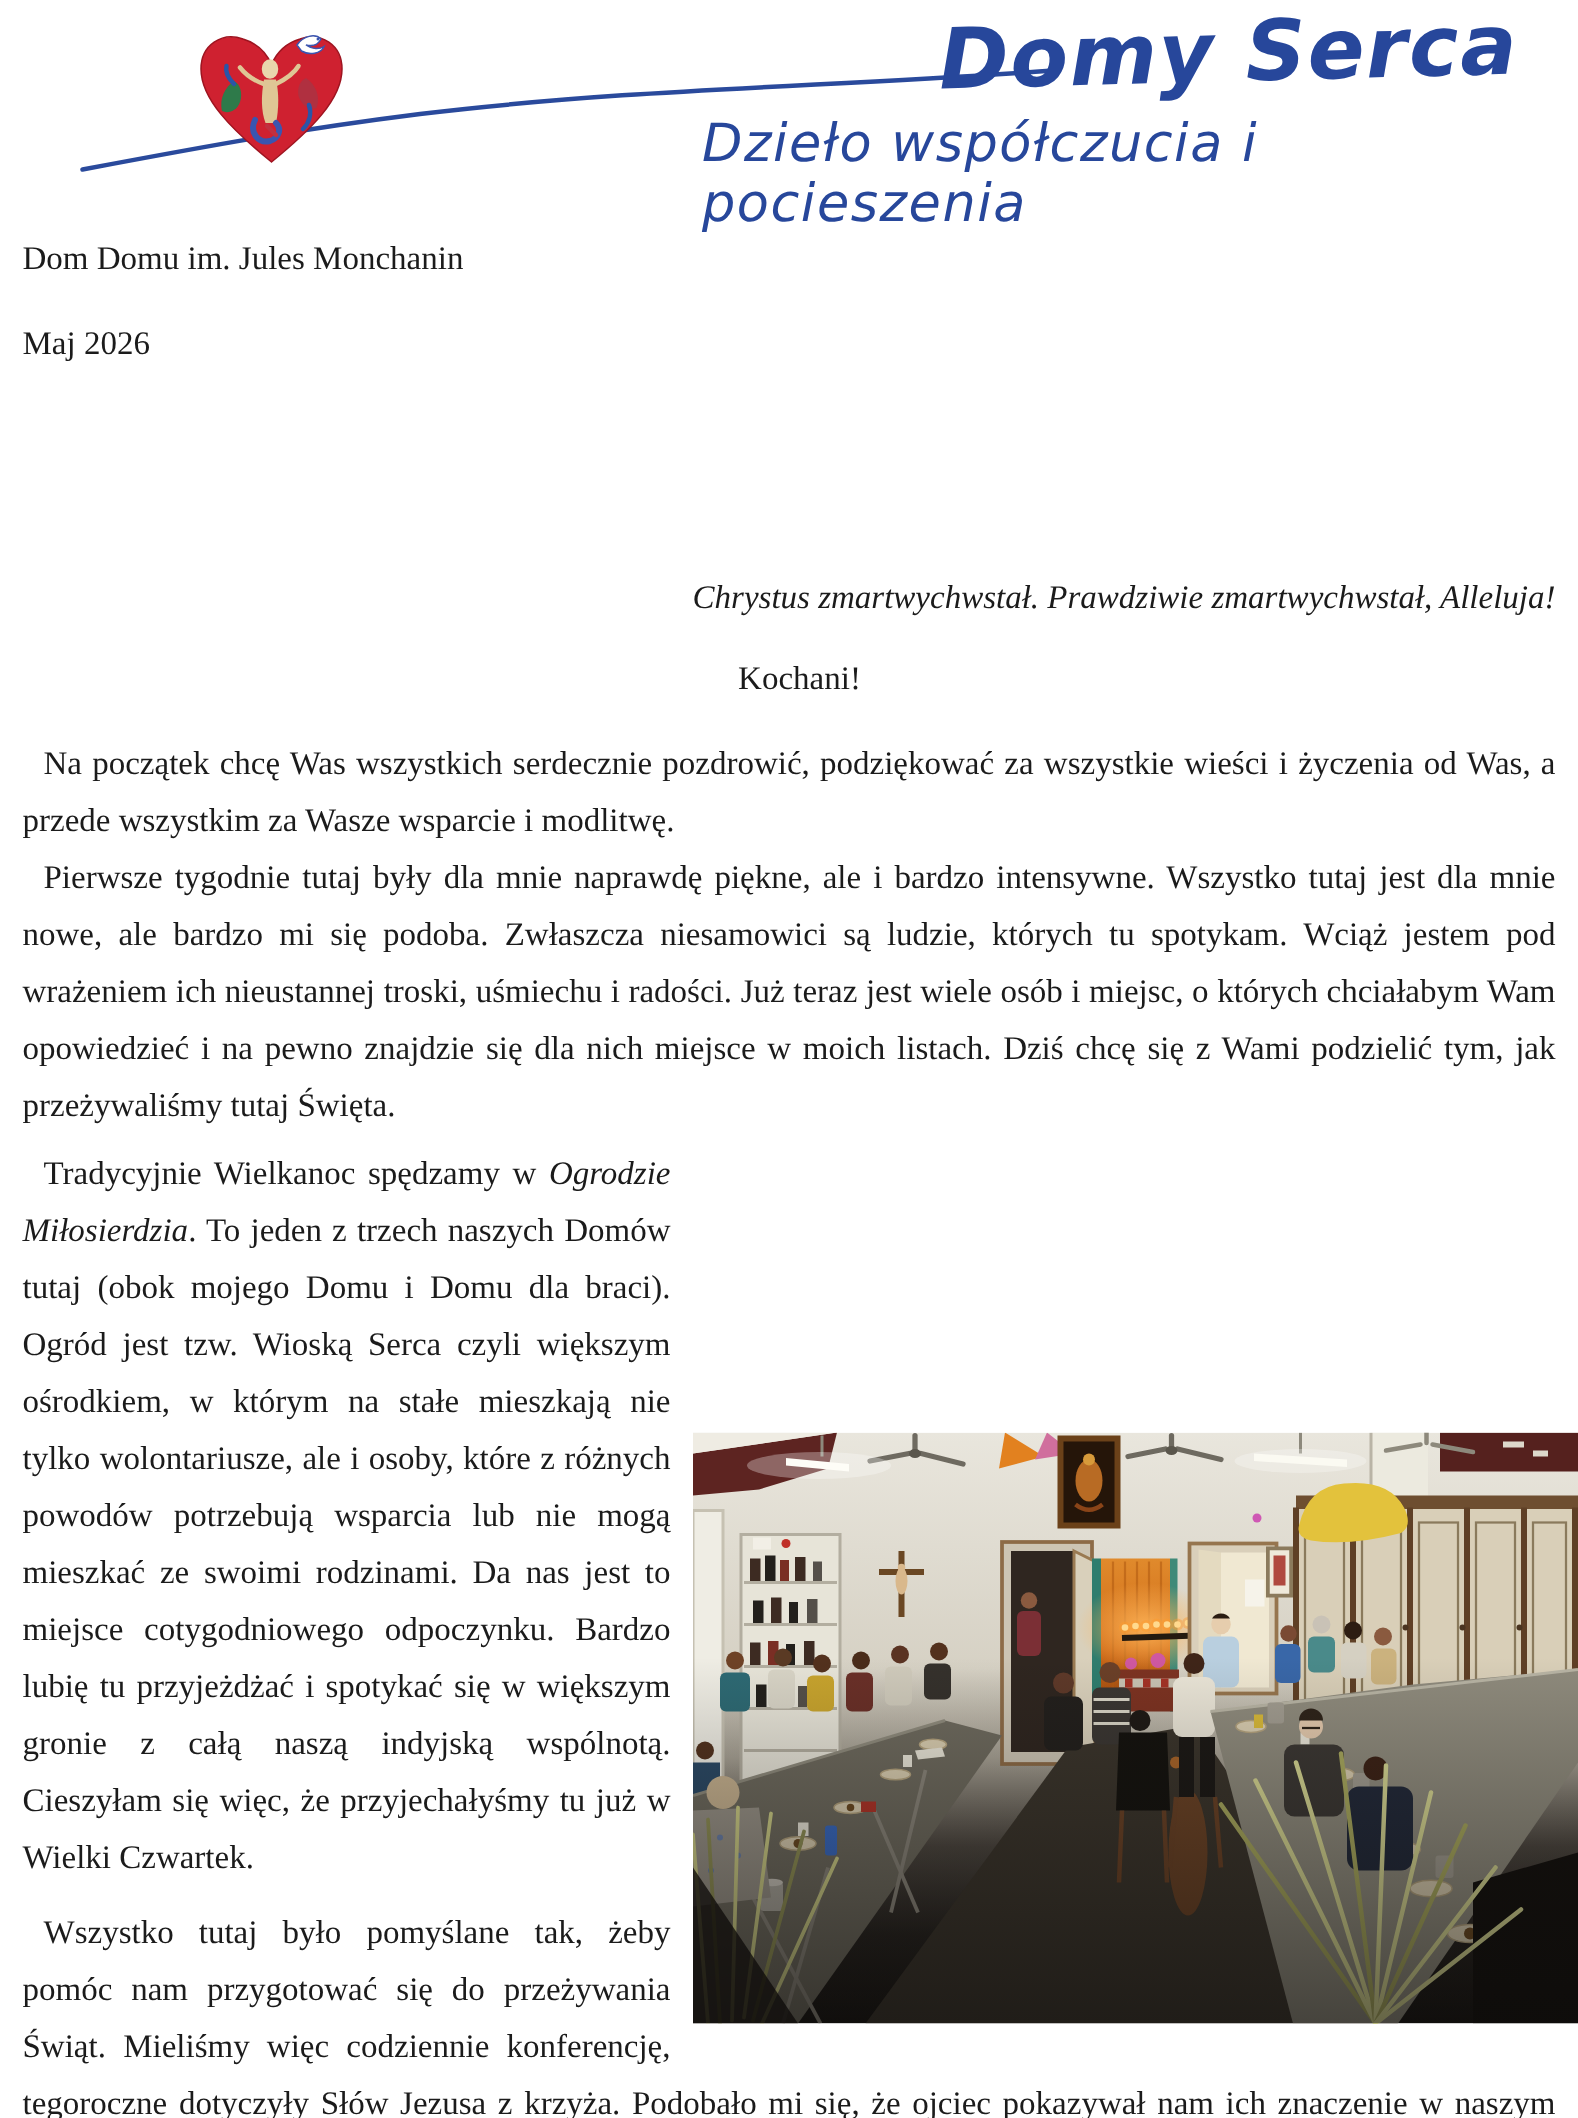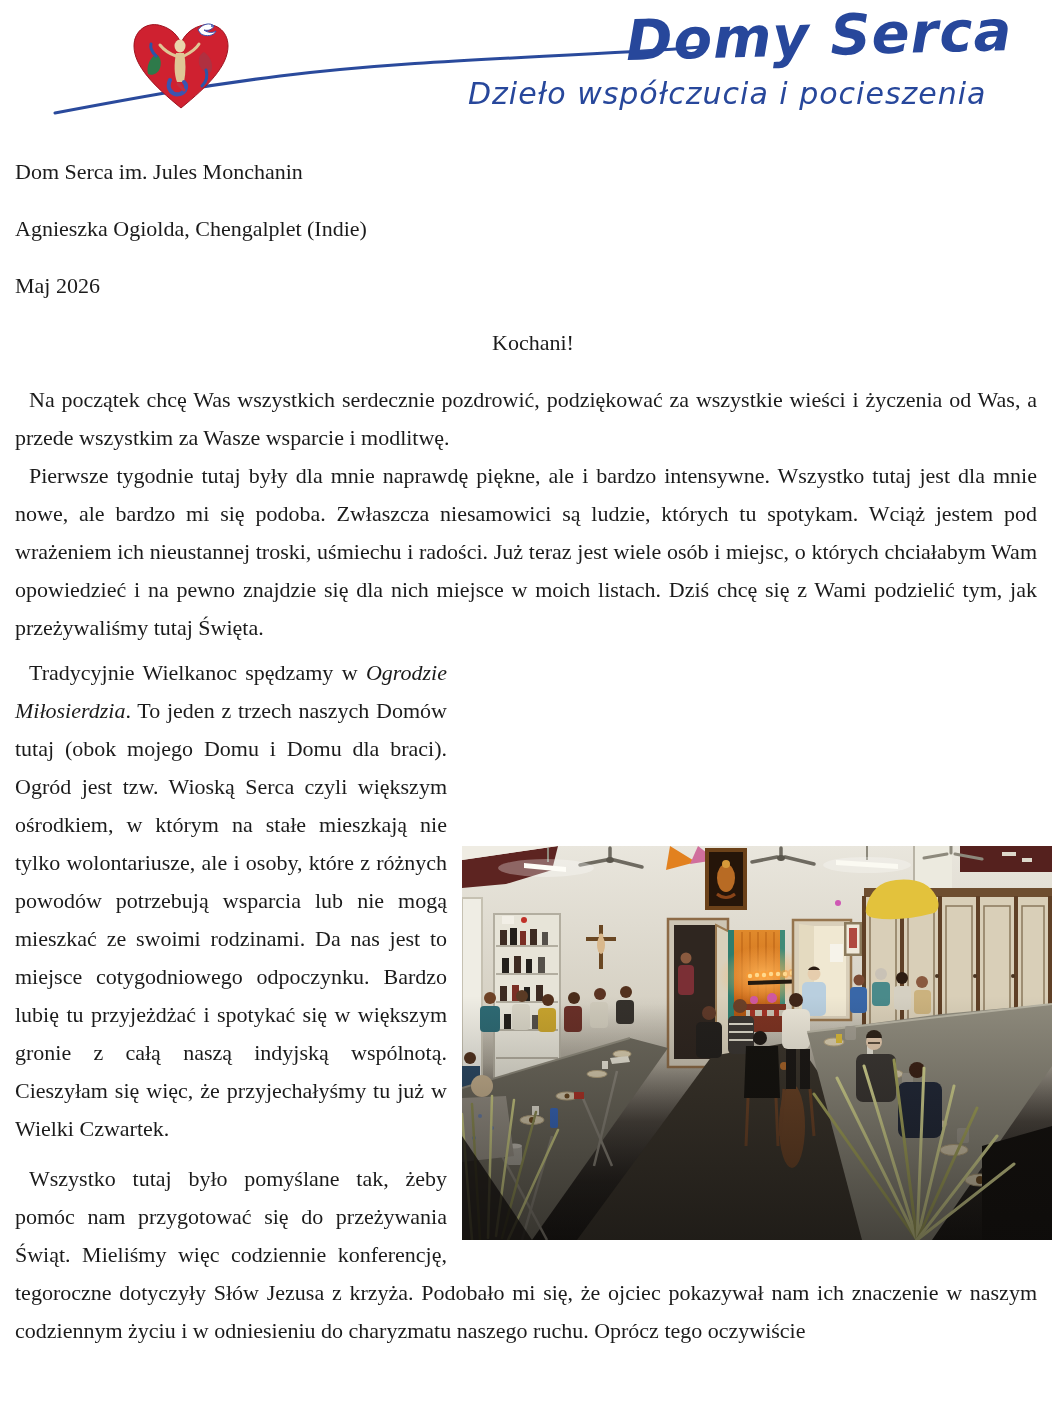--- a/index.html
+++ b/index.html
@@ -13,21 +13,21 @@
   .heart-logo{position:absolute;left:126px;top:16px;}
   .brand-title{
     position:absolute;right:40px;top:6px;
     font-family:"DejaVu Sans","Liberation Sans",sans-serif;
     font-style:italic;font-weight:700;font-size:56px;line-height:60px;
     color:#27479b;letter-spacing:1px;transform:rotate(-1.5deg);
   }
   .brand-subtitle{
     position:absolute;left:468px;top:76px;
     font-family:"DejaVu Sans","Liberation Sans",sans-serif;
-    font-style:italic;font-weight:500;font-size:30px;color:#27479b;letter-spacing:1px;
+    font-style:italic;font-weight:500;font-size:35px;color:#27479b;letter-spacing:1px;
   }
   
   .address{margin:8px 15px 0 15px;font-size:22px;}
   .address p{margin:0 0 29px 0;line-height:28px;}
   .epigraph{margin:141px 15px 0 15px;text-align:right;font-style:italic;font-size:22px;line-height:28px;}
   .salutation{margin:26px 15px 0 15px;text-indent:14px;font-size:22px;line-height:28px;text-align:center;}
   .para{
     font-size:22px;line-height:38px;text-align:justify;text-indent:14px;
     margin:0 15px 0 15px;hyphens:none;
   }
@@ -68,25 +68,25 @@
       <g>
         <path d="M72 14 C76 8,84 6,88 10 C86 14,82 15,78 14 C82 17,87 17,90 15 C88 20,80 21,75 18 Z" fill="#ffffff" stroke="#3a55b0" stroke-width="1"></path>
         <circle cx="86" cy="10" r="1" fill="#3a55b0"></circle>
       </g>
     </svg>
     <div class="brand-title">Domy Serca</div>
     <div class="brand-subtitle">Dzieło współczucia i pocieszenia</div>
   </header>
 
   <div class="address">
-    <p>Dom Serca im. Jules Monchanin</p>
-    <p>Agnieszka Ogiolda, Chengalplet (Indie)</p>
+    <p>Dom Domu im. Jules Monchanin</p>
     <p>Maj 2026</p>
   </div>
 
+  <p class="epigraph">Chrystus zmartwychwstał. Prawdziwie zmartwychwstał, Alleluja!</p>
 
   <p class="salutation">Kochani!</p>
 
   <p class="para" id="para1">Na początek chcę Was wszystkich serdecznie pozdrowić, podziękować za wszystkie wieści i życzenia od Was, a przede wszystkim za Wasze wsparcie i modlitwę.</p>
   <p class="para" id="para2">Pierwsze tygodnie tutaj były dla mnie naprawdę piękne, ale i bardzo intensywne. Wszystko tutaj jest dla mnie nowe, ale bardzo mi się podoba. Zwłaszcza niesamowici są ludzie, których tu spotykam. Wciąż jestem pod wrażeniem ich nieustannej troski, uśmiechu i radości. Już teraz jest wiele osób i miejsc, o których chciałabym Wam opowiedzieć i na pewno znajdzie się dla nich miejsce w moich listach. Dziś chcę się z Wami podzielić tym, jak przeżywaliśmy tutaj Święta.</p>
 
   <div class="wrapSection">
 
     <figure class="photo">
       <svg width="590" height="394" viewBox="0 0 590 394">

